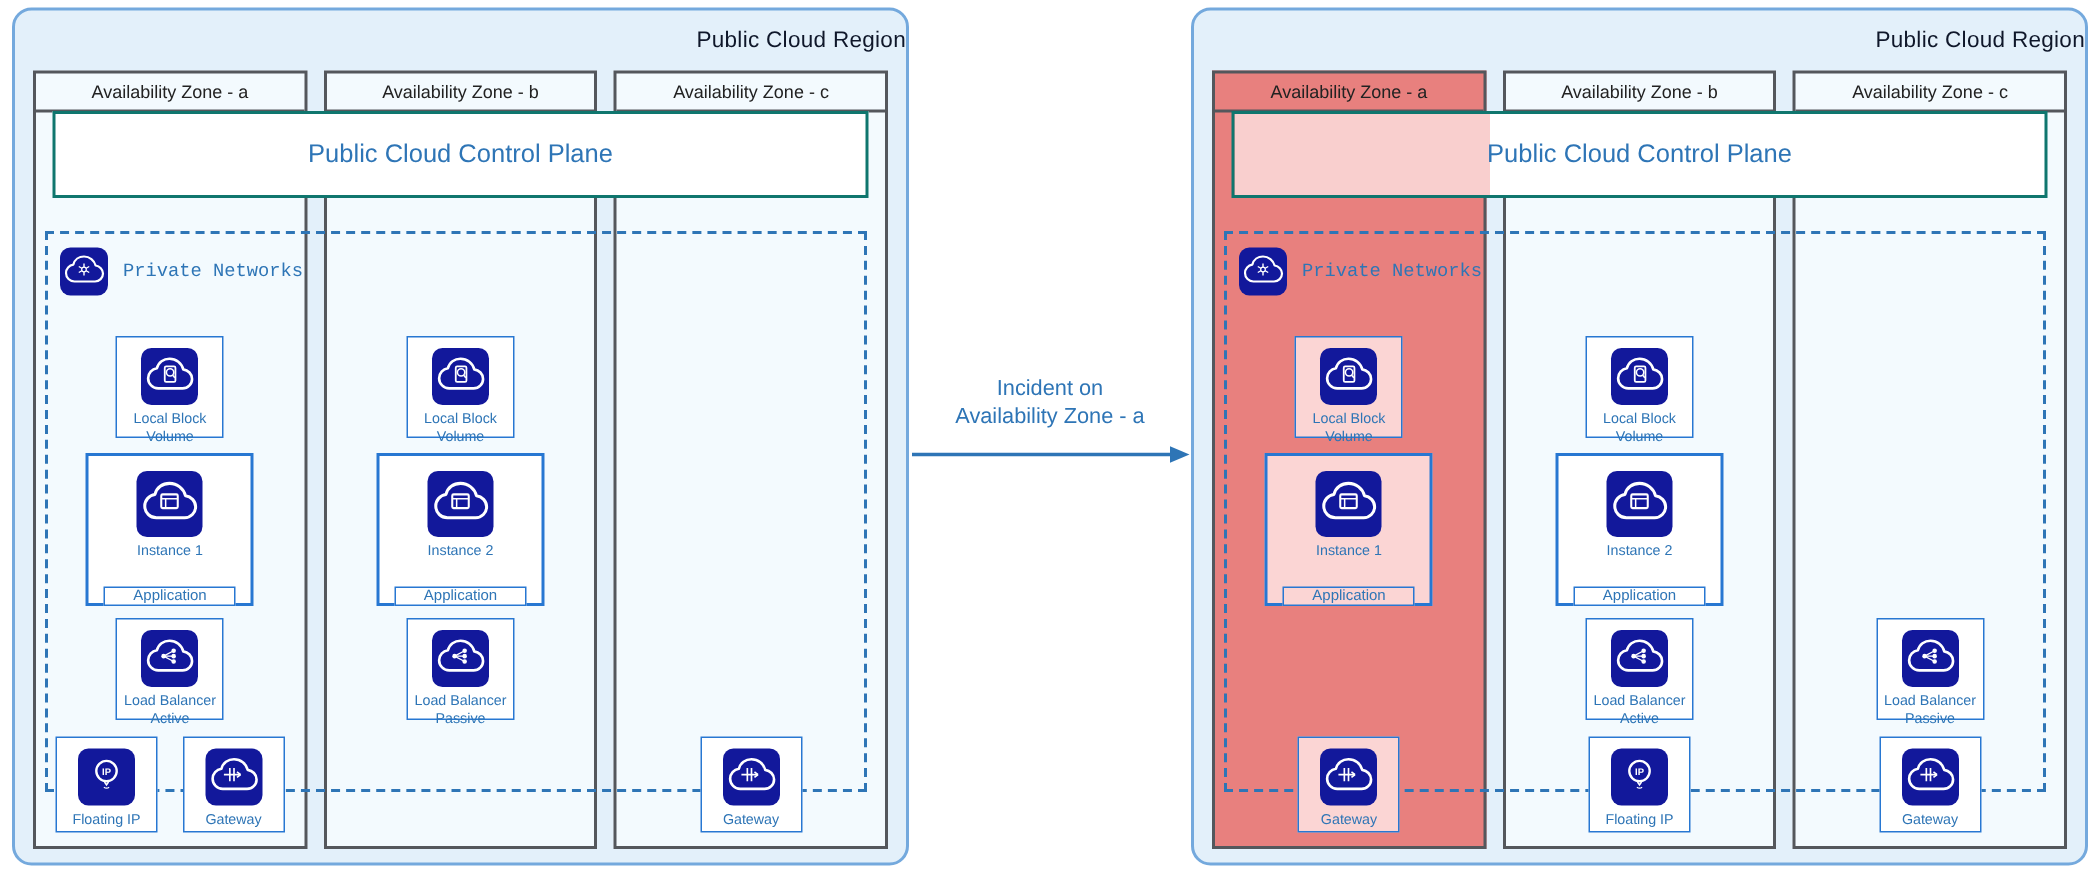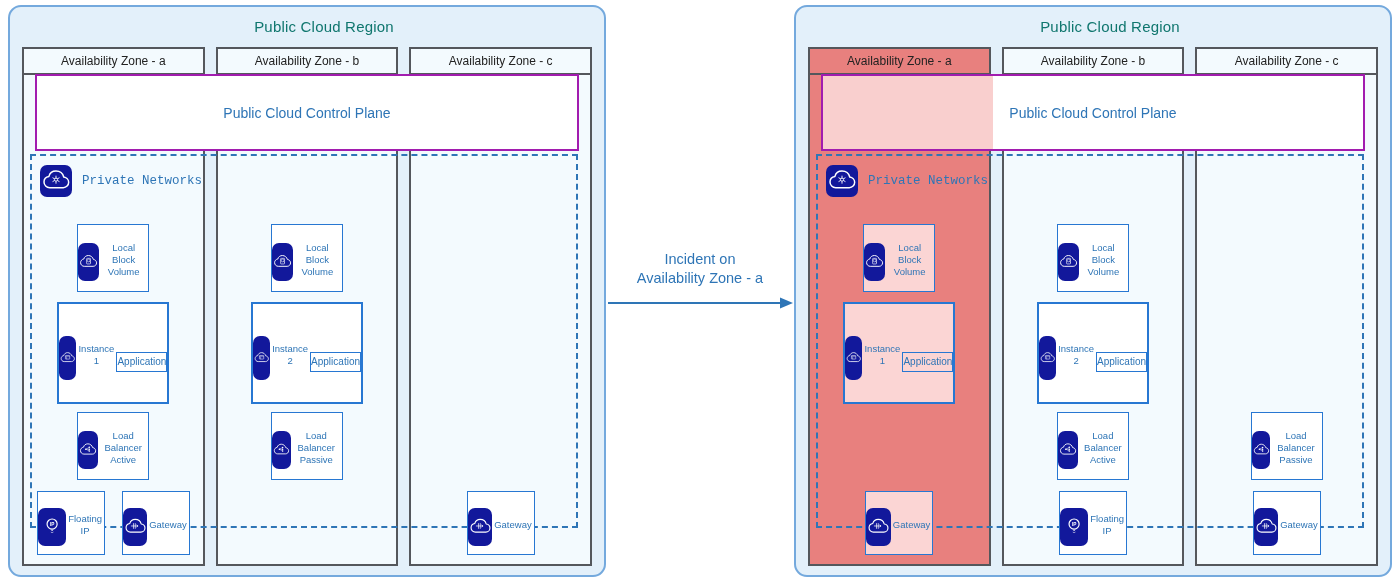--- a/index.html
+++ b/index.html
@@ -1,44 +1,44 @@
 <!DOCTYPE html>
 <html><head>
 <meta charset="utf-8">
 <style>
   html,body{margin:0;padding:0;background:#ffffff;}
   body{width:1400px;height:585px;position:relative;font-family:"Liberation Sans",sans-serif;overflow:hidden;}
 
   .diagram{position:absolute;top:5px;width:598px;height:572px;background:#E3F0FA;
            border:2px solid #74A9DD;border-radius:13px;box-sizing:border-box;}
-  .diagram-title{position:absolute;top:11px;left:17px;width:100%;text-align:center;
-                 font-size:15px;color:#0f766e;letter-spacing:.2px;}
+  .diagram-title{position:absolute;top:11px;left:0;width:100%;text-align:right;
+                 font-size:15px;color:#0f172a;letter-spacing:.2px;}
 
   .zones{position:absolute;left:12px;right:12px;top:40px;bottom:9px;display:flex;gap:11px;}
   .zone{flex:1;position:relative;border:2px solid #54575C;background:#F3FAFE;box-sizing:border-box;}
   .zone-header{height:24px;border-bottom:2px solid #54575C;display:flex;align-items:center;
                justify-content:center;font-size:12px;color:#222222;background:transparent;}
   .zone.incident{background:#E8807E;}
 
-  .control-plane{position:absolute;left:25px;right:25px;top:67px;height:77px;z-index:4;
-                 border:2px solid #a21caf;background:#ffffff;display:flex;align-items:center;
-                 justify-content:center;font-size:14px;color:#2E75B6;box-sizing:border-box;}
+  .control-plane{position:absolute;left:25px;right:25px;top:67px;height:58px;z-index:4;
+                 border:2px solid #0f766e;background:#ffffff;display:flex;align-items:center;
+                 justify-content:center;font-size:17px;color:#2E75B6;box-sizing:border-box;}
   .control-plane.cp-incident{background:linear-gradient(to right,#F9CFCE 0%,#F9CFCE 31.5%,#ffffff 31.5%);}
 
   .pn-rect{position:absolute;left:20px;right:26px;top:147px;height:374px;z-index:5;
            border:2px dashed #2E75B6;box-sizing:border-box;pointer-events:none;}
   .pn-label{position:absolute;left:30px;top:158px;z-index:6;display:flex;align-items:center;gap:10px;font-family:Liberation Mono, monospace;}
   .pn-label .pn-text{font-size:12.5px;color:#2E75B6;}
 
   .icon-tile{background:#12189B;border-radius:7px;display:flex;align-items:center;justify-content:center;}
   .icon-tile svg{width:100%;height:100%;display:block;}
   .pn-label .icon-tile{width:32px;height:32px;}
 
   .item{position:absolute;z-index:6;background:#ffffff;border:1.5px solid #2777D2;box-sizing:border-box;
-        display:flex;flex-direction:row;align-items:center;}
+        display:flex;flex-direction:column;align-items:center;}
   .zone.incident .item{background:#FBD5D4;}
   .item .icon-tile{width:38px;height:38px;margin-top:7px;}
   .item.row2 .icon-tile{width:44px;height:44px;margin-top:10px;}
   .item .item-label{font-size:9.5px;color:#2E75B6;text-align:center;line-height:1.25;margin-top:4px;padding:0 2px;}
   .item.row2{border-width:2px;}
   .sub-box{width:88px;height:20px;border:1.5px solid #2777D2;box-sizing:border-box;margin-top:17px;
            display:flex;align-items:center;justify-content:center;font-size:10px;color:#2E75B6;background:inherit;}
 
   .pos-c{left:50%;transform:translateX(-50%);}
   .pos-l{left:13px;}

